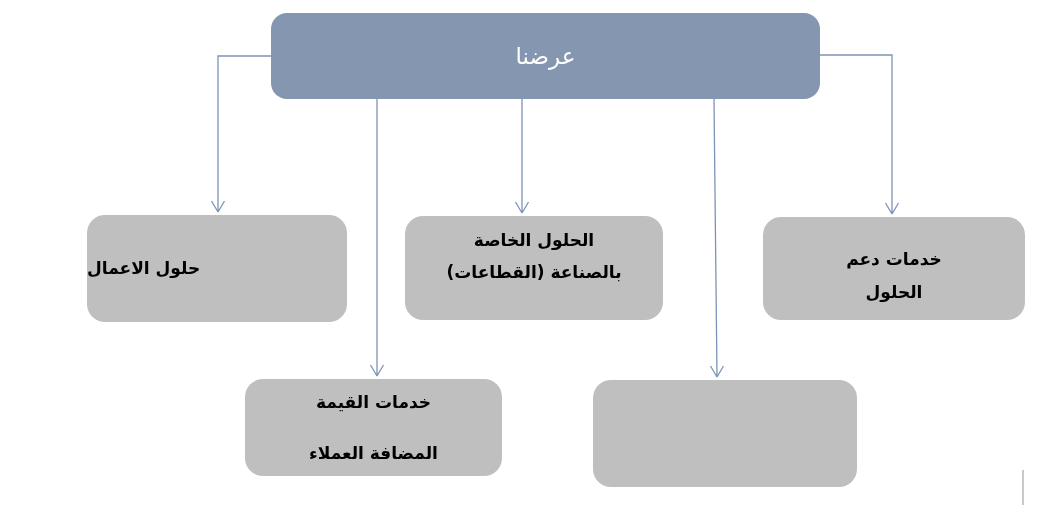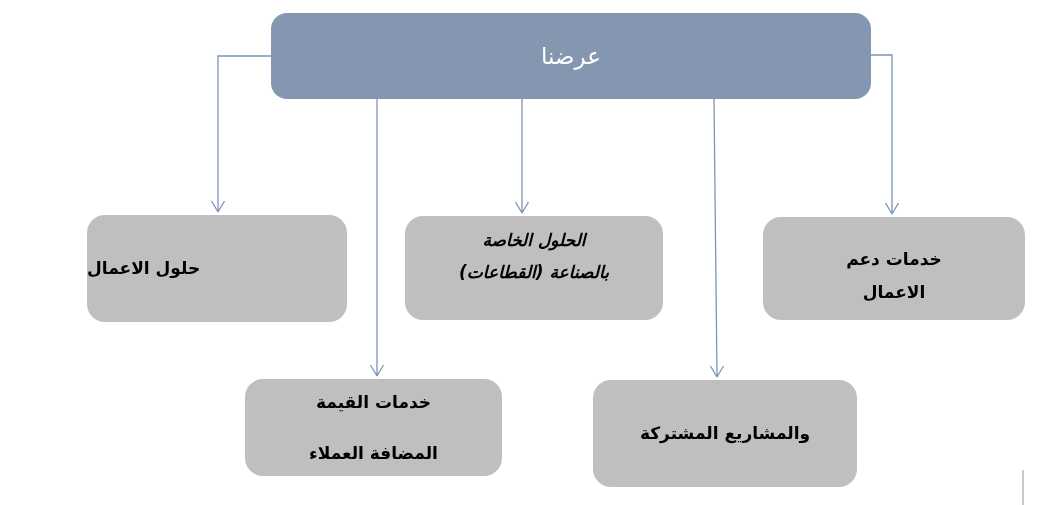--- a/index.html
+++ b/index.html
@@ -28,40 +28,40 @@
     flex-direction: column;
     align-items: center;
     justify-content: center;
     text-align: center;
     box-sizing: border-box;
     direction: rtl;
   }
   .node-root {
     left: 271px;
     top: 13px;
-    width: 600px;
+    width: 549px;
     height: 86px;
     background: #8496B0;
     border-radius: 16px;
     color: #ffffff;
     font-size: 23px;
     font-weight: 400;
   }
   .node-child {
     background: #C0BFBF;
     border-radius: 18px;
     color: #000000;
     font-size: 17px;
     font-weight: 700;
     line-height: 1.3;
   }
   .node-child .line { display: block; }
 
   .node-business       { left: 87px;  top: 215px; width: 260px; height: 107px; align-items: flex-end; }
-  .node-industry       { left: 405px; top: 216px; width: 258px; height: 104px; padding-bottom: 24px; gap: 10px; font-style: italic; }
+  .node-industry       { left: 405px; top: 216px; width: 258px; height: 104px; padding-bottom: 24px; gap: 10px; }
   .node-support        { left: 763px; top: 217px; width: 262px; height: 103px; padding-top: 14px; gap: 11px; }
   .node-value-added    { left: 245px; top: 379px; width: 257px; height: 97px; gap: 28px; }
   .node-investments    { left: 593px; top: 380px; width: 264px; height: 107px; gap: 28px; }
 
   .edge-line {
     position: absolute;
     left: 1022px;
     top: 470px;
     width: 2px;
     height: 35px;
@@ -94,27 +94,26 @@
     <span class="line">حلول الاعمال</span>
   </div>
 
   <div class="node node-child node-industry">
     <span class="line">الحلول الخاصة</span>
     <span class="line">بالصناعة (القطاعات)</span>
   </div>
 
   <div class="node node-child node-support">
     <span class="line">خدمات دعم</span>
-    <span class="line">الاعمال</span>
+    <span class="line">الحلول</span>
   </div>
 
   <div class="node node-child node-value-added">
     <span class="line">خدمات القيمة</span>
     <span class="line">المضافة العملاء</span>
   </div>
 
   <div class="node node-child node-investments">
-    <span class="line">والمشاريع المشتركة</span>
   </div>
 
   <div class="edge-line"></div>
 
 </div>
 
 </body></html>

